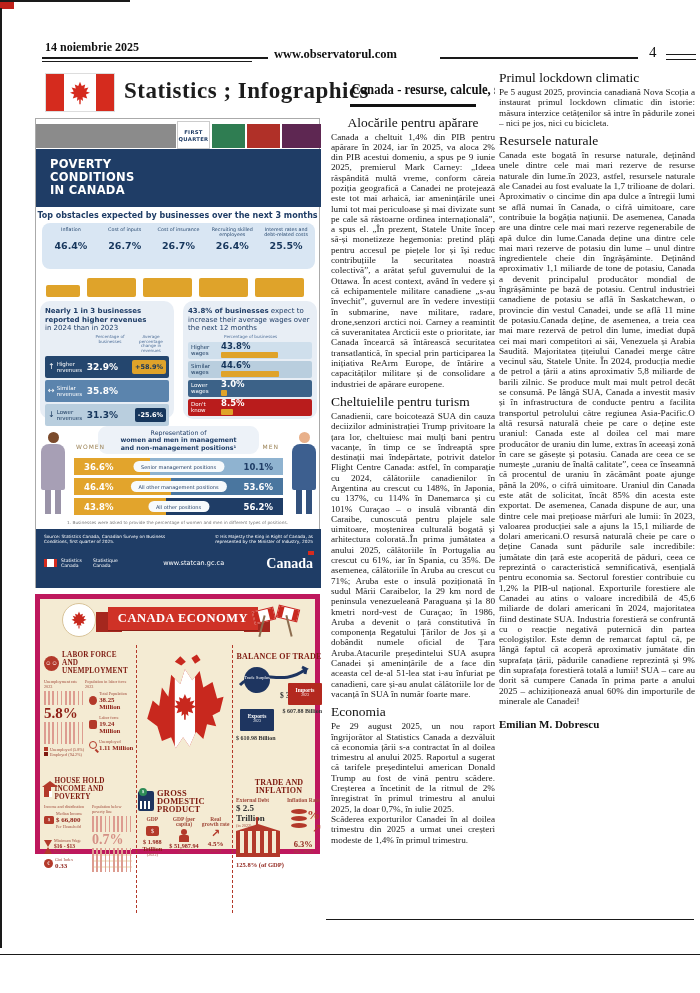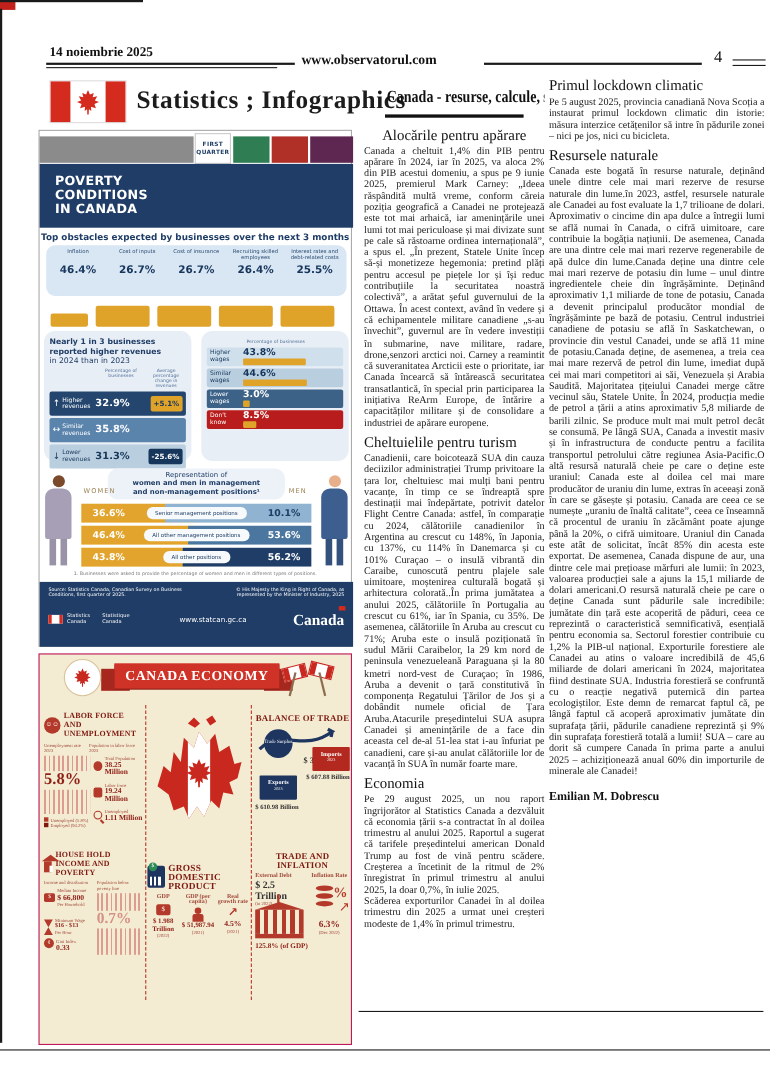--- a/index.html
+++ b/index.html
@@ -43,21 +43,21 @@
   .rep-seg{display:flex;align-items:center;font-size:8.5px;font-weight:bold}
   .rep-pill{position:absolute;left:50%;top:3px;transform:translateX(-50%);background:#f7fafc;border-radius:6px;
             font-size:5px;color:#1f3d66;padding:2.5px 8px;white-space:nowrap}
   .fig{position:absolute;width:30px;height:86px}
   .fig .head{width:11px;height:11px;border-radius:50%;margin:0 auto}
   .fig .body{width:24px;height:46px;border-radius:8px 8px 2px 2px;margin:1px auto 0}
   .fig .legs{width:16px;height:24px;margin:0 auto;display:flex;gap:4px}
   .fig .legs div{flex:1}
   .ig1foot{position:absolute;top:410px;left:0;width:285px;height:59px;background:#1f3d66;color:#fff;padding:5px 8px}
   
-  .ig2{position:absolute;left:35px;top:594px;width:285px;height:356px;background:#f4ebd3;border:1px solid #be185d;
+  .ig2{position:absolute;left:35px;top:594px;width:285px;height:260px;background:#f4ebd3;border:5px solid #be185d;
        font-family:"Liberation Serif",serif;color:#7e1a10}
   .ig2 .dash{position:absolute;top:46px;height:268px;border-left:1px dashed #b3392a}
   .ribbon{position:absolute;left:68px;top:8px;width:150px;height:23px;background:#cf3227;color:#fff;
           text-align:center;font-weight:bold;font-size:12.5px;line-height:23px;letter-spacing:.5px;
           box-shadow:0 1px 0 #8e1f16}
   .ribtail{position:absolute;top:13px;width:26px;height:20px;background:#a5271e}
   .ig2title{font-weight:bold;font-size:7.2px;line-height:8px;letter-spacing:.2px}
   .tiny{font-size:4.2px;line-height:5px;color:#a0493a}
   .statval{font-weight:bold;color:#8e1f16}
   .ticks{background:repeating-linear-gradient(90deg,#dd9c90 0 1.6px,rgba(0,0,0,0) 1.6px 4.2px),
@@ -157,36 +157,40 @@
       <div style="font-weight:bold">Nearly 1 in 3 businesses reported higher revenues</div>
       <div>in 2024 than in 2023</div>
       <div style="display:flex;justify-content:flex-end;gap:6px;margin-top:2px">
         <div class="tinyhdr" style="width:34px;text-align:center">Percentage of businesses</div>
         <div class="tinyhdr" style="width:36px;text-align:center">Average percentage change in revenues</div>
       </div>
       <div class="rrow" style="background:#24466e;color:#fff">
         <span style="font-size:8px;margin-right:2px">↑</span>
         <span class="rlabel">Higher revenues</span>
         <span class="rval">32.9%</span>
-        <span class="badge" style="background:#dfa32a;color:#16365c">+5.1%</span>
+        <span class="badge" style="background:#dfa32a;color:#16365c">+58.9%</span>
       </div>
       <div class="rrow" style="background:#5b84ad;color:#fff">
         <span style="font-size:8px;margin-right:2px">↔</span>
         <span class="rlabel">Similar revenues</span>
         <span class="rval">35.8%</span>
       </div>
       <div class="rrow" style="background:#b9cede;color:#16365c">
         <span style="font-size:8px;margin-right:2px">↓</span>
         <span class="rlabel">Lower revenues</span>
         <span class="rval">31.3%</span>
         <span class="badge" style="background:#16365c;color:#fff">-25.6%</span>
       </div>
     </div>
 
     <div class="card" style="top:182px;left:147px;width:134px;height:118px">
+      <div>
+        <span style="font-weight:bold">43.8% of businesses</span>
+        <span>expect to increase their average wages over the next 12 months</span>
+      </div>
       <div class="tinyhdr" style="margin:2px 0 0 36px">Percentage of businesses</div>
       <div class="wrow" style="background:#cfdfec;color:#16365c">
         <span class="rlabel">Higher wages</span>
         <span><span style="font-size:8.5px;font-weight:bold">43.8%</span>
           <span class="wbar" style="display:block;width:57px"></span></span>
       </div>
       <div class="wrow" style="background:#b9cede;color:#16365c">
         <span class="rlabel">Similar wages</span>
         <span><span style="font-size:8.5px;font-weight:bold">44.6%</span>
           <span class="wbar" style="display:block;width:58px"></span></span>
@@ -414,21 +418,21 @@
           <div style="display:flex;gap:2px;align-items:center;margin-top:3px">
             <div style="width:0;height:0;border-left:4px solid transparent;border-right:4px solid transparent;border-top:7px solid #b3392a;position:relative">
               <div style="position:absolute;left:-4px;top:0;border-left:4px solid transparent;border-right:4px solid transparent;border-bottom:7px solid #b3392a"></div>
               </div>
             <div style="margin-top:6px">
                 <div class="tiny">Minimum Wage</div>
               <div class="statval" style="font-size:5.5px">$16 - $13</div>
               <div class="tiny">Per Hour</div>
               </div>
           </div>
-          <div style="display:flex;gap:2px;align-items:flex-start;margin-top:3px">
+          <div style="display:flex;gap:2px;align-items:center;margin-top:3px">
             <div style="width:9px;height:9px;border-radius:50%;background:#b3392a;color:#fff;font-size:5.5px;text-align:center;line-height:9px">¢</div>
             <div>
                 <div class="tiny">Gini Index</div>
               <div class="statval" style="font-size:7px">0.33</div>
               </div>
           </div>
         </div>
         <div style="flex:1">
           <div class="tiny">Population below poverty line</div>
           <div class="ticks" style="width:40px;height:16px;margin-top:2px"></div>

